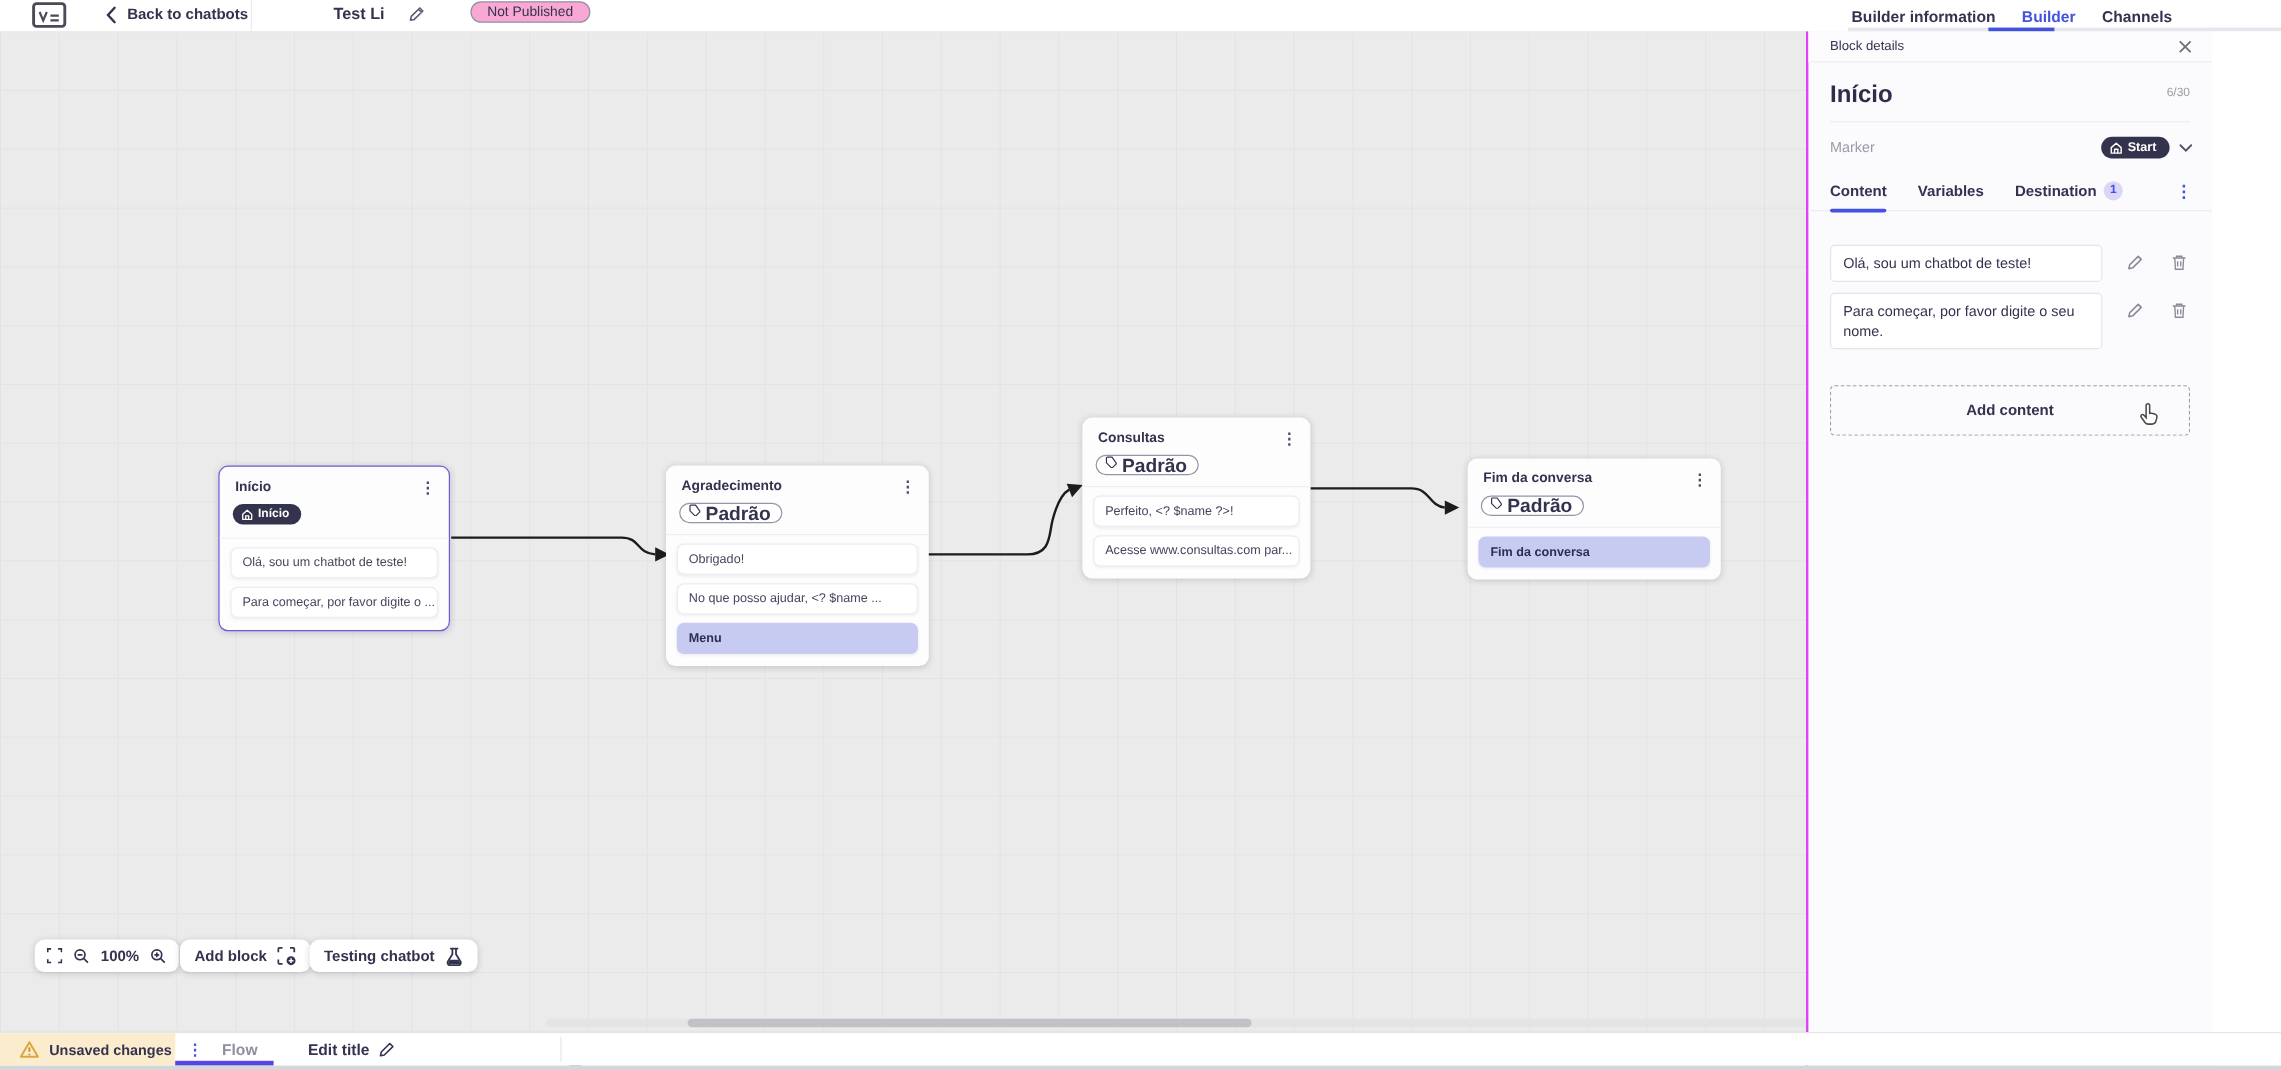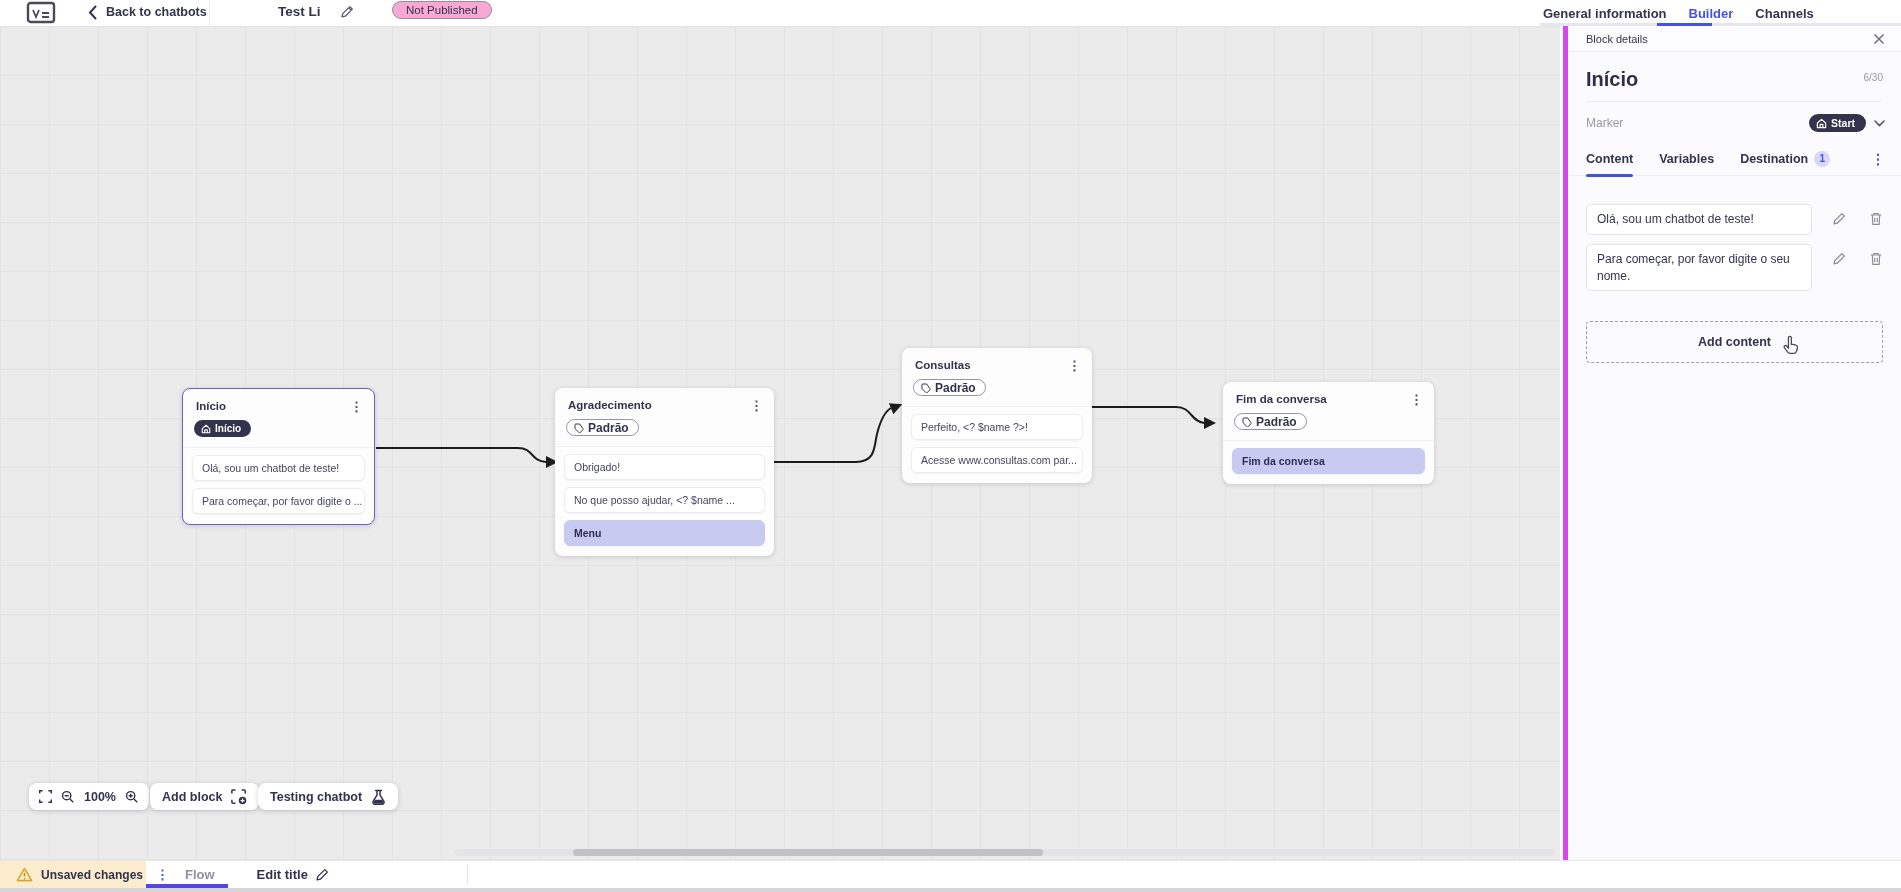--- a/index.html
+++ b/index.html
@@ -29,39 +29,39 @@
 
   .block { position:absolute; background:#fdfdfe; border-radius:8px; box-shadow:0 1px 5px rgba(40,40,70,.18); padding:9px 9px 10px; }
   .block.selected { border:1.5px solid #6a5cd8; }
   .b1 { left:182px; top:362px; width:193px; }
   .b2 { left:555px; top:362px; width:219px; }
   .b3 { left:902px; top:322px; width:190px; }
   .b4 { left:1223px; top:356px; width:211px; }
   .block-head { display:flex; justify-content:space-between; align-items:flex-start; font-size:11.5px; font-weight:700; color:#33334f; padding:2px 2px 0 4px; }
   .kebab { font-size:13px; font-weight:700; color:#4a4a63; line-height:1; cursor:pointer; }
   .pill-dark { display:inline-flex; align-items:center; gap:4px; background:#33334d; color:#fff; border-radius:999px; height:17px; padding:0 10px 0 7px; font-size:10px; font-weight:700; margin:7px 0 0 2px; }
-  .pill-tag { display:inline-flex; align-items:center; gap:4px; background:#fff; color:#33334f; border:1px solid #9595a6; border-radius:999px; height:17px; padding:0 9px 0 7px; font-size:12px; font-weight:700; margin:7px 0 0 2px; }
+  .pill-tag { display:inline-flex; gap:4px; background:#fff; color:#33334f; border:1px solid #9595a6; border-radius:999px; height:17px; padding:0 9px 0 7px; font-size:16px; font-weight:700; margin:7px 0 0 2px; }
   .block-divider { border-top:1px solid #f0f0f4; margin:9px -9px 0; }
   .bcard { margin-top:7px; background:#fff; border:1px solid #ededf1; border-radius:6px; padding:6px 9px; font-size:10.5px; color:#45455e; white-space:nowrap; overflow:hidden; box-shadow:0 1px 2px rgba(0,0,0,.05); }
   .bcard.hl { background:#c7cbf2; border-color:#c7cbf2; color:#2e2e52; font-weight:700; }
 
   
   .hscroll-track { position:absolute; left:455px; top:823px; width:1100px; height:7px; background:#e4e4e6; border-radius:4px; }
   .hscroll-thumb { position:absolute; left:118px; top:0; width:470px; height:7px; background:#c2c2c6; border-radius:4px; }
 
   
   .ctl { position:absolute; background:#fff; border-radius:8px; box-shadow:0 1px 5px rgba(40,40,70,.22); display:flex; align-items:center; font-weight:700; font-size:12.5px; color:#33334f; height:27px; z-index:5; }
   .zoom-ctl { left:29px; top:783px; padding:0 10px; gap:9px;text-align:center; }
   .addblock-ctl { left:150px; top:783px; padding:0 12px; gap:9px; }
   .testing-ctl { left:258px; top:783px; padding:0 12px; gap:9px; }
 
   .cursor { position:absolute; left:1780px; top:334px; z-index:60; }
 
   
-  .panel { position:absolute; left:1563px; top:26px; width:338px; height:866px; background:#fbfafd; border-left:5px solid #d946ef; z-index:20; }
+  .panel { position:absolute; left:1505px; top:26px; width:338px; height:866px; background:#fbfafd; border-left:2px solid #d946ef; z-index:20; }
   .panel-header { height:26px; display:flex; align-items:center; justify-content:space-between; padding:0 16px 0 18px; border-bottom:1px solid #ededf2; font-size:11px; color:#33334f; background:#fcfbfe; }
   .close-x { cursor:pointer; }
   .panel-title-row { padding:16px 18px 0; display:flex; align-items:flex-start; justify-content:space-between; }
   .panel-title { font-size:20px; font-weight:600; color:#2e2e4a; }
   .char-counter { font-size:10px; color:#9b9ba7; padding-top:4px; }
   .title-rule { margin:10px 18px 0; border-top:1px solid #ededf2; }
   .marker-row { display:flex; align-items:center; padding:12px 16px 10px 18px; }
   .marker-label { font-size:12px; color:#9b9ba7; margin-right:auto; }
   .start-pill { display:inline-flex; align-items:center; gap:4px; background:#33334d; color:#fff; border-radius:999px; height:18px; padding:0 11px 0 7px; font-size:10.5px; font-weight:700; cursor:pointer; }
   .marker-chevron { margin-left:8px; cursor:pointer; }
@@ -109,21 +109,21 @@
   <span class="topbar-divider"></span>
   <span class="bot-title">Test Li</span>
   <span class="title-edit">
     <svg width="15" height="15" viewBox="0 0 16 16">
         <path d="M10.5 2.8l2.7 2.7L5.6 13l-3.4.7.7-3.4 7.6-7.5z M9.3 4l2.7 2.7" fill="none" stroke="#5a5a70" stroke-width="1.4" stroke-linejoin="round"></path>
       </svg>
   </span>
   <span class="status-pill">Not Published</span>
 
   <div class="top-tabs">
-    <span class="top-tab">General information</span>
+    <span class="top-tab">Builder information</span>
     <span class="top-tab active">Builder</span>
     <span class="top-tab">Channels</span>
   </div>
   <span class="tabs-track"></span>
   <span class="builder-underline"></span>
 </div>
 
 <div class="canvas">
 
   <svg class="connectors">

